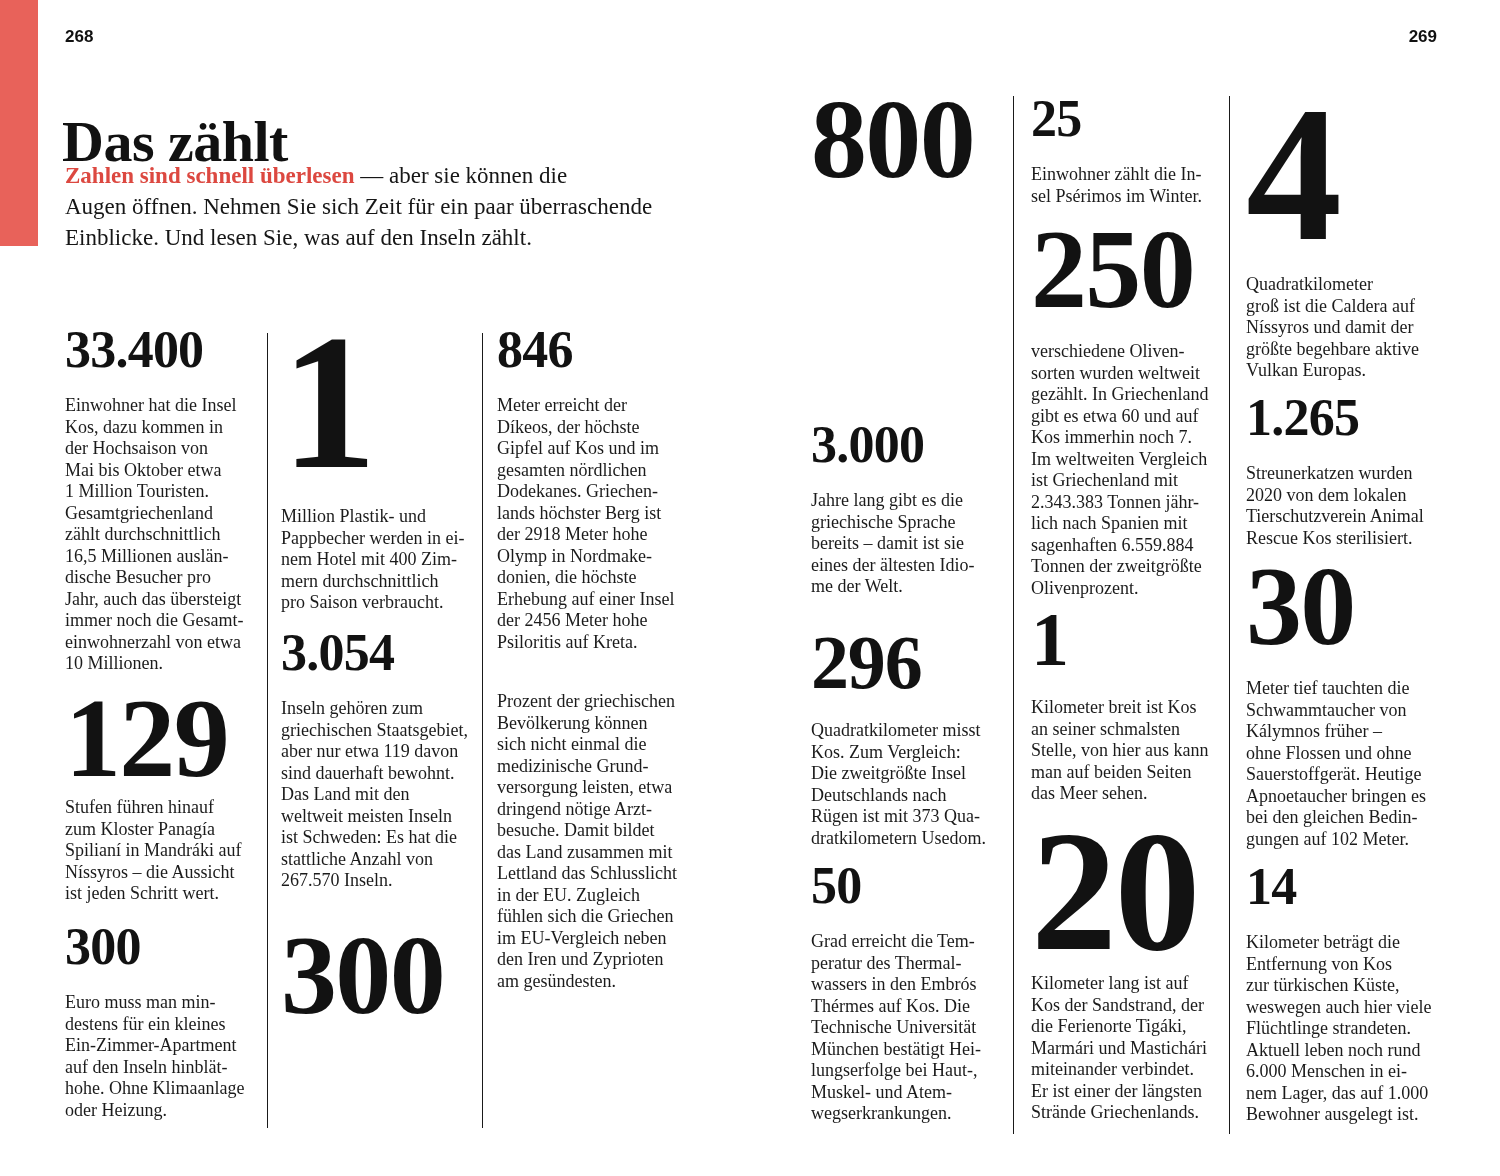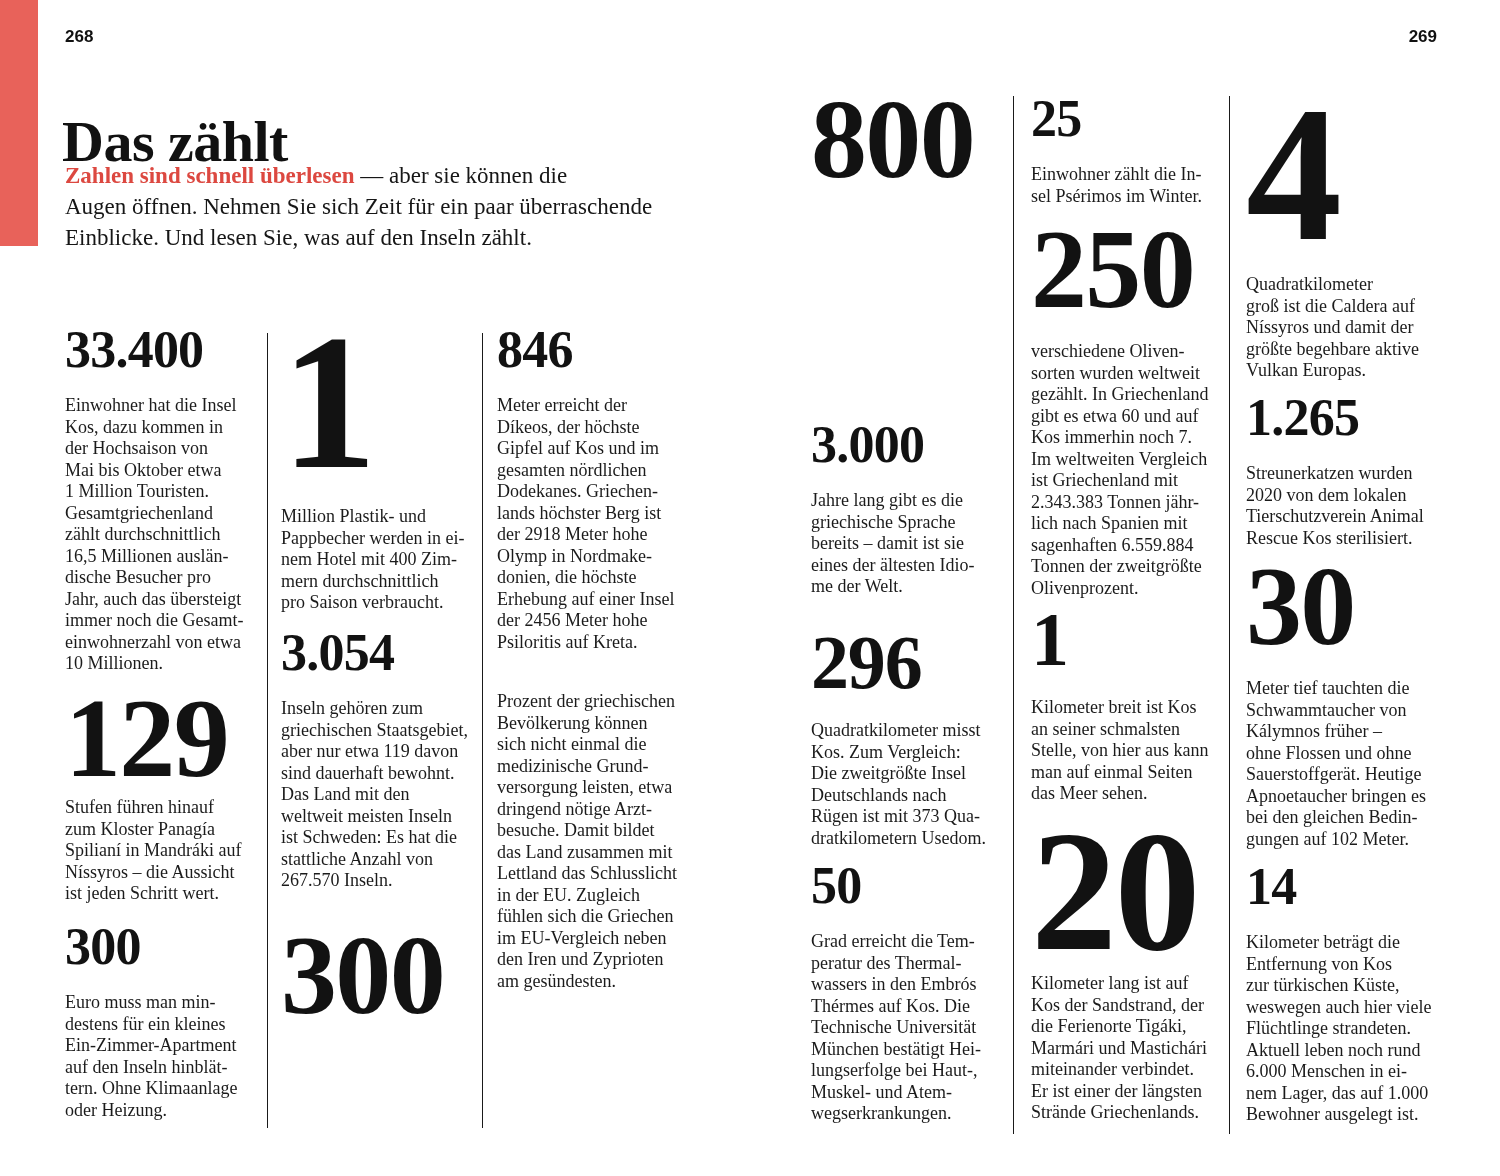--- a/index.html
+++ b/index.html
@@ -118,21 +118,21 @@
 Spilianí in Mandráki auf
 Níssyros – die Aussicht
 ist jeden Schritt wert.</div>
 </div>
 <div class="entry col1 s c1e3">
   <div class="num">300</div>
   <div class="stat-text">Euro muss man min-
 destens für ein kleines
 Ein-Zimmer-Apartment
 auf den Inseln hinblät-
-tern. Ohne Klimaanlage
+hohe. Ohne Klimaanlage
 oder Heizung.</div>
 </div>
 
 <div class="entry col2 xxl c2e1">
   <div class="num">1</div>
   <div class="stat-text">Million Plastik- und
 Pappbecher werden in ei-
 nem Hotel mit 400 Zim-
 mern durchschnittlich
 pro Saison verbraucht.</div>
@@ -236,21 +236,21 @@
 lich nach Spanien mit
 sagenhaften 6.559.884
 Tonnen der zweitgrößte
 Olivenprozent.</div>
 </div>
 <div class="entry col5 m c5e3">
   <div class="num">1</div>
   <div class="stat-text">Kilometer breit ist Kos
 an seiner schmalsten
 Stelle, von hier aus kann
-man auf einmal Seiten
+man auf beiden Seiten
 das Meer sehen.</div>
 </div>
 <div class="entry col5 xl c5e4">
   <div class="num">20</div>
   <div class="stat-text">Kilometer lang ist auf
 Kos der Sandstrand, der
 die Ferienorte Tigáki,
 Marmári und Mastichári
 miteinander verbindet.
 Er ist einer der längsten

